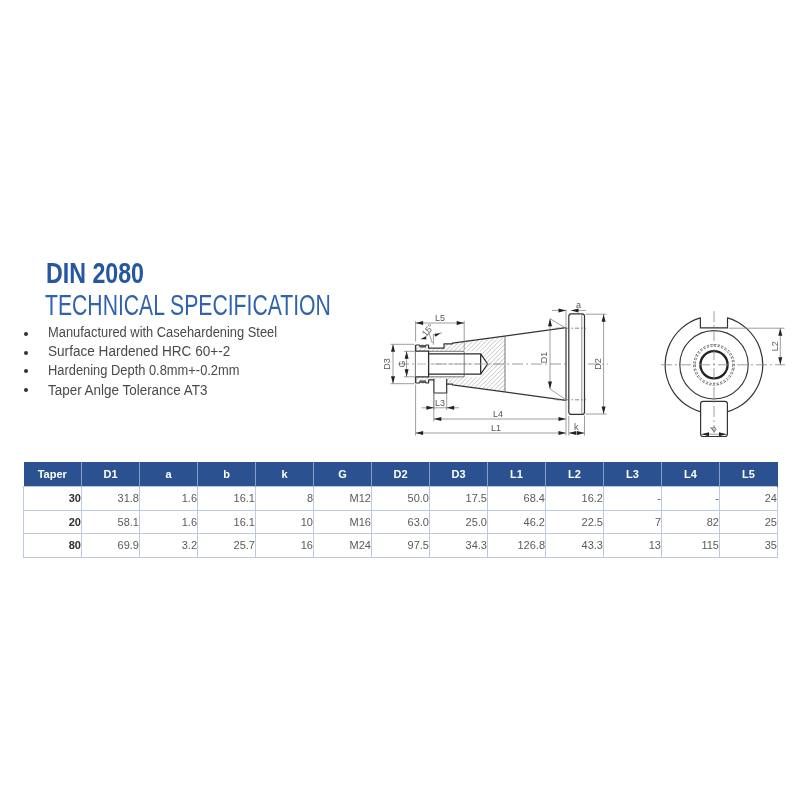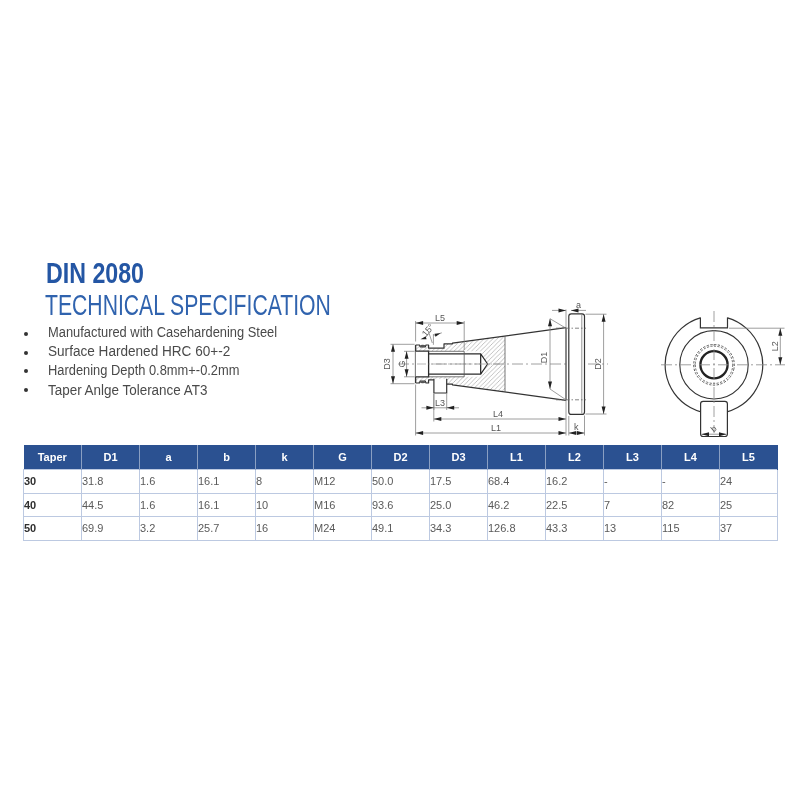--- a/index.html
+++ b/index.html
@@ -1,24 +1,24 @@
 <!DOCTYPE html>
 <html><head>
 <meta charset="utf-8">
 <style>
   html,body{margin:0;padding:0;background:#fff;width:800px;height:800px;overflow:hidden;}
   body{font-family:"Liberation Sans", sans-serif;position:relative;}
   .h1{position:absolute;left:46px;top:259px;font-size:29px;font-weight:bold;color:#2456A4;transform:scaleX(0.80);transform-origin:left top;line-height:1;white-space:nowrap;}
   .h2{position:absolute;left:45px;top:291px;font-size:29px;font-weight:normal;color:#3063AE;transform:scaleX(0.73);transform-origin:left top;line-height:1;white-space:nowrap;}
   .bullet{position:absolute;color:#4a4a4a;font-size:14px;line-height:1;white-space:nowrap;transform-origin:left top;}
   .dot{position:absolute;width:4px;height:4px;border-radius:50%;background:#333;}
-  table{position:absolute;left:23px;top:445px;width:755px;border-collapse:collapse;table-layout:fixed;font-size:11px;}
+  table{position:absolute;left:23px;top:462px;width:755px;border-collapse:collapse;table-layout:fixed;font-size:11px;}
   th{background:#2B5191;color:#fff;font-weight:bold;height:24px;border-right:1px solid rgba(255,255,255,0.45);font-size:11px;}
   th:last-child{border-right:1px solid #2B5191;}
-  td{height:22.5px;text-align:left;color:#5a5a5a;border:1px solid #BCC9E1;background:#fff;}
+  td{height:22.5px;text-align:right;color:#5a5a5a;border:1px solid #BCC9E1;background:#fff;}
   td.rowhead{color:#2f2f2f;font-weight:bold;}
   tr,th,td{padding:0;}
 </style>
 </head>
 <body>
 <div class="h1">DIN 2080</div>
 <div class="h2">TECHNICAL SPECIFICATION</div>
 <div class="dot" style="left:24px;top:332px;"></div>
 <div class="dot" style="left:24px;top:350.5px;"></div>
 <div class="dot" style="left:24px;top:369px;"></div>
@@ -188,43 +188,43 @@
         <td>M12</td>
         <td>50.0</td>
         <td>17.5</td>
         <td>68.4</td>
         <td>16.2</td>
         <td>-</td>
         <td>-</td>
         <td>24</td>
   </tr>
   <tr>
-    <td class="rowhead">40</td>
-        <td>44.5</td>
+    <td class="rowhead">20</td>
+        <td>58.1</td>
         <td>1.6</td>
         <td>16.1</td>
         <td>10</td>
         <td>M16</td>
-        <td>93.6</td>
+        <td>63.0</td>
         <td>25.0</td>
         <td>46.2</td>
         <td>22.5</td>
         <td>7</td>
         <td>82</td>
         <td>25</td>
   </tr>
   <tr>
-    <td class="rowhead">50</td>
+    <td class="rowhead">80</td>
         <td>69.9</td>
         <td>3.2</td>
         <td>25.7</td>
         <td>16</td>
         <td>M24</td>
-        <td>49.1</td>
+        <td>97.5</td>
         <td>34.3</td>
         <td>126.8</td>
         <td>43.3</td>
         <td>13</td>
         <td>115</td>
-        <td>37</td>
+        <td>35</td>
   </tr>
 </tbody>
   </table>
 
 </body></html>

